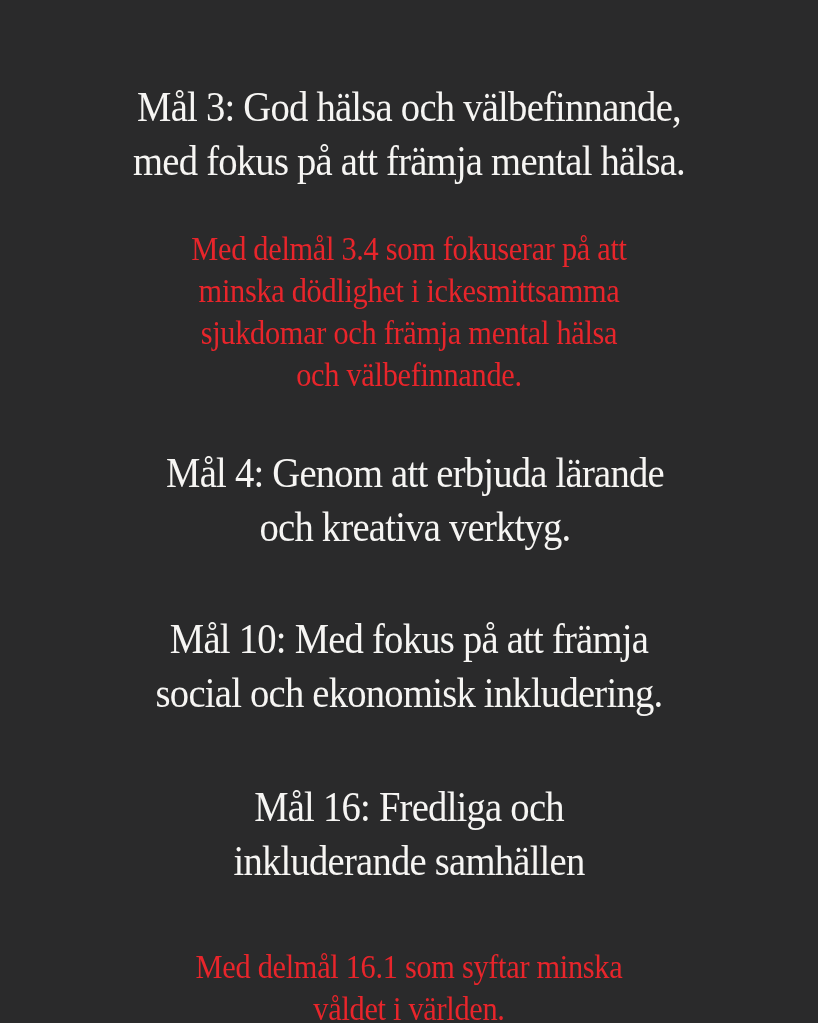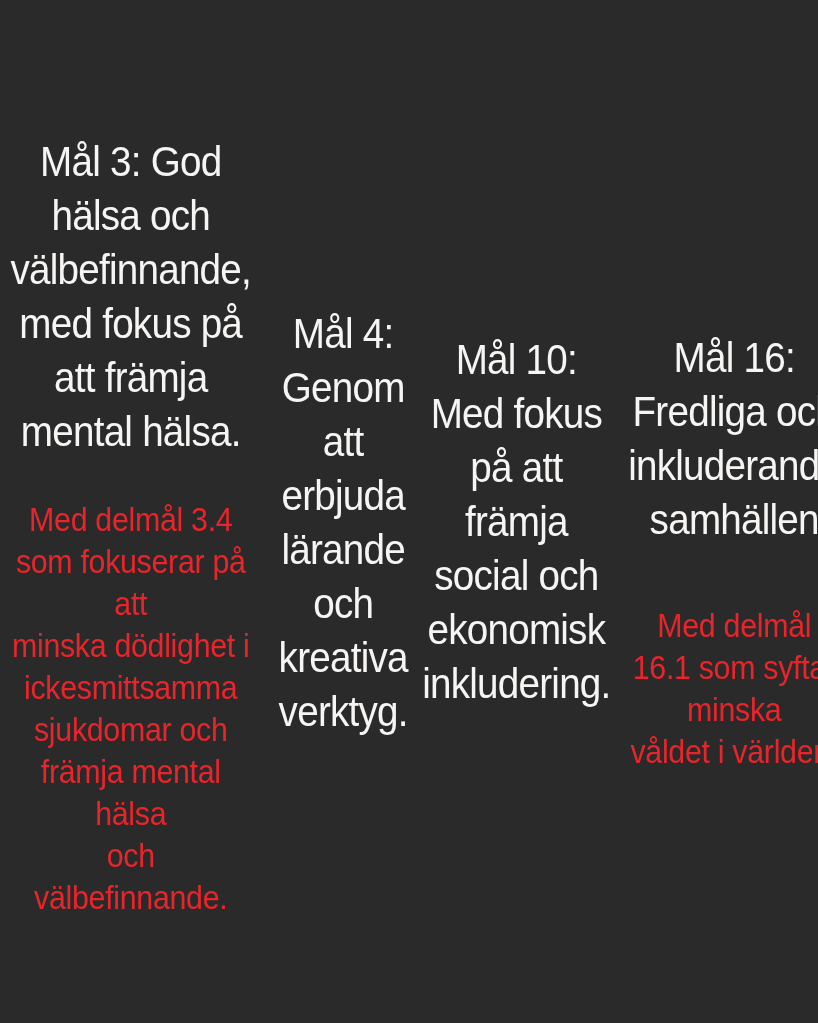--- a/index.html
+++ b/index.html
@@ -8,24 +8,24 @@
     overflow: hidden;
   }
   .page {
     position: relative;
     width: 818px;
     height: 1023px;
     background: #2a2a2b;
     box-sizing: border-box;
     padding-top: 80px;
     display: flex;
-    flex-direction: row;
+    flex-direction: column;
     align-items: center;
     text-align: center;
-    font-family: Liberation Sans, sans-serif;
+    font-family: Liberation Serif, serif;
   }
   .section {
     width: 100%;
   }
   .heading {
     margin: 0;
     color: #f6f5f3;
     font-size: 42px;
     font-weight: 400;
     line-height: 54px;

